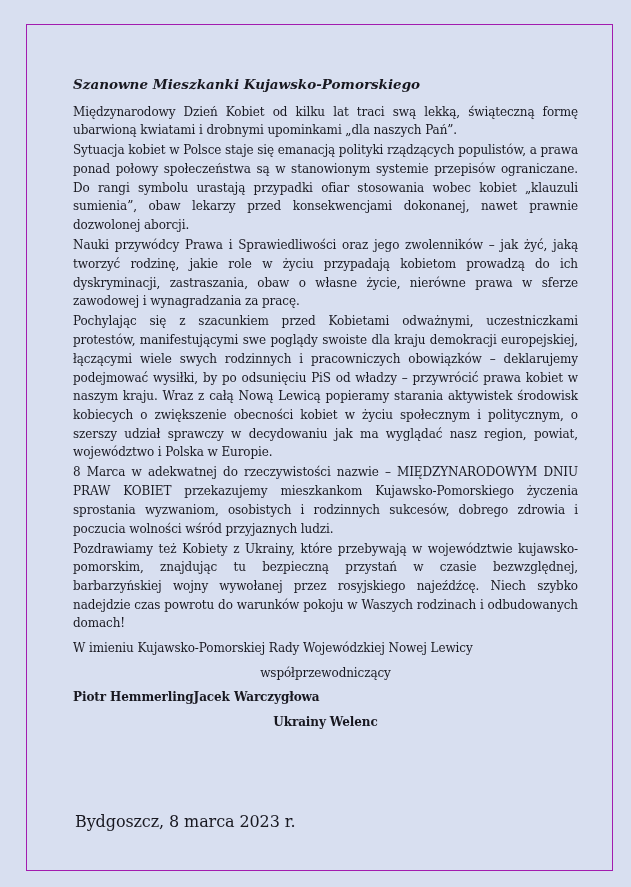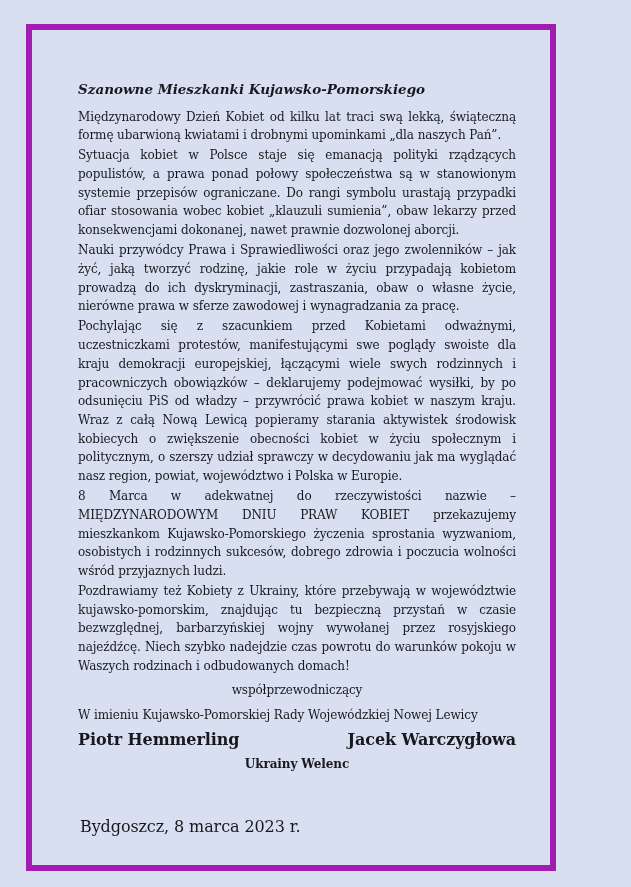--- a/index.html
+++ b/index.html
@@ -12,24 +12,24 @@
     position: relative;
     overflow: hidden;
     background: #d8dff0;
     font-family: "DejaVu Serif", serif;
     color: #181820;
   }
   .frame {
     position: absolute;
     left: 26px;
     top: 24px;
-    width: 530px;
+    width: 587px;
     height: 847px;
     box-sizing: border-box;
-    border: 6px solid #a21caf;
+    border: 1px solid #a21caf;
   }
   .content {
     position: absolute;
     top: 50px;
     left: 46px;
     right: 34px;
   }
   .salutation {
     font-size: 13.5px;
     font-weight: bold;
@@ -51,22 +51,21 @@
     margin: 5.9px 0 0 0;
   }
   .sig.center {
     text-align: center;
   }
   .sig.bold {
     font-weight: bold;
   }
   .names-row {
     display: flex;
-    justify-content: space-between;
-    font-size: 16px;
+    font-size: 12px;
     line-height: 18.7px;
     font-weight: bold;
     letter-spacing: -0.1px;
     margin: 5.9px 0 0 0;
   }
   .date-line {
     position: absolute;
     left: 46px;
     top: 786px;
     font-size: 16px;
@@ -89,23 +88,23 @@
 
     <p class="para">Nauki przywódcy Prawa i Sprawiedliwości oraz jego zwolenników – jak żyć, jaką tworzyć rodzinę, jakie role w życiu przypadają kobietom prowadzą do ich dyskryminacji, zastraszania, obaw o własne życie, nierówne prawa w sferze zawodowej i wynagradzania za pracę.</p>
 
 
     <p class="para">Pochylając się z szacunkiem przed Kobietami odważnymi, uczestniczkami protestów, manifestującymi swe poglądy swoiste dla kraju demokracji europejskiej, łączącymi wiele swych rodzinnych i pracowniczych obowiązków – deklarujemy podejmować wysiłki, by po odsunięciu PiS od władzy – przywrócić prawa kobiet w naszym kraju. Wraz z całą Nową Lewicą popieramy starania aktywistek środowisk kobiecych o zwiększenie obecności kobiet w życiu społecznym i politycznym, o szerszy udział sprawczy w decydowaniu jak ma wyglądać nasz region, powiat, województwo i Polska w Europie.</p>
 
     <p class="para">8 Marca w adekwatnej do rzeczywistości nazwie – MIĘDZYNARODOWYM DNIU PRAW KOBIET przekazujemy mieszkankom Kujawsko-Pomorskiego życzenia sprostania wyzwaniom, osobistych i rodzinnych sukcesów, dobrego zdrowia i poczucia wolności wśród przyjaznych ludzi.</p>
 
     <p class="para">Pozdrawiamy też Kobiety z Ukrainy, które przebywają w województwie kujawsko-pomorskim, znajdując tu bezpieczną przystań w czasie bezwzględnej, barbarzyńskiej wojny wywołanej przez rosyjskiego najeźdźcę. Niech szybko nadejdzie czas powrotu do warunków pokoju w Waszych rodzinach i odbudowanych domach!</p>
 
+    <p class="sig">W imieniu Kujawsko-Pomorskiej Rady Wojewódzkiej Nowej Lewicy</p>
+
     <p class="sig center">współprzewodniczący</p>
-
-    <p class="sig">W imieniu Kujawsko-Pomorskiej Rady Wojewódzkiej Nowej Lewicy</p>
 
     <div class="names-row">
       <span>Piotr Hemmerling</span>
       <span>Jacek Warczygłowa</span>
     </div>
 
 
     <p class="sig center bold">Ukrainy Welenc</p>
 
   </div>

